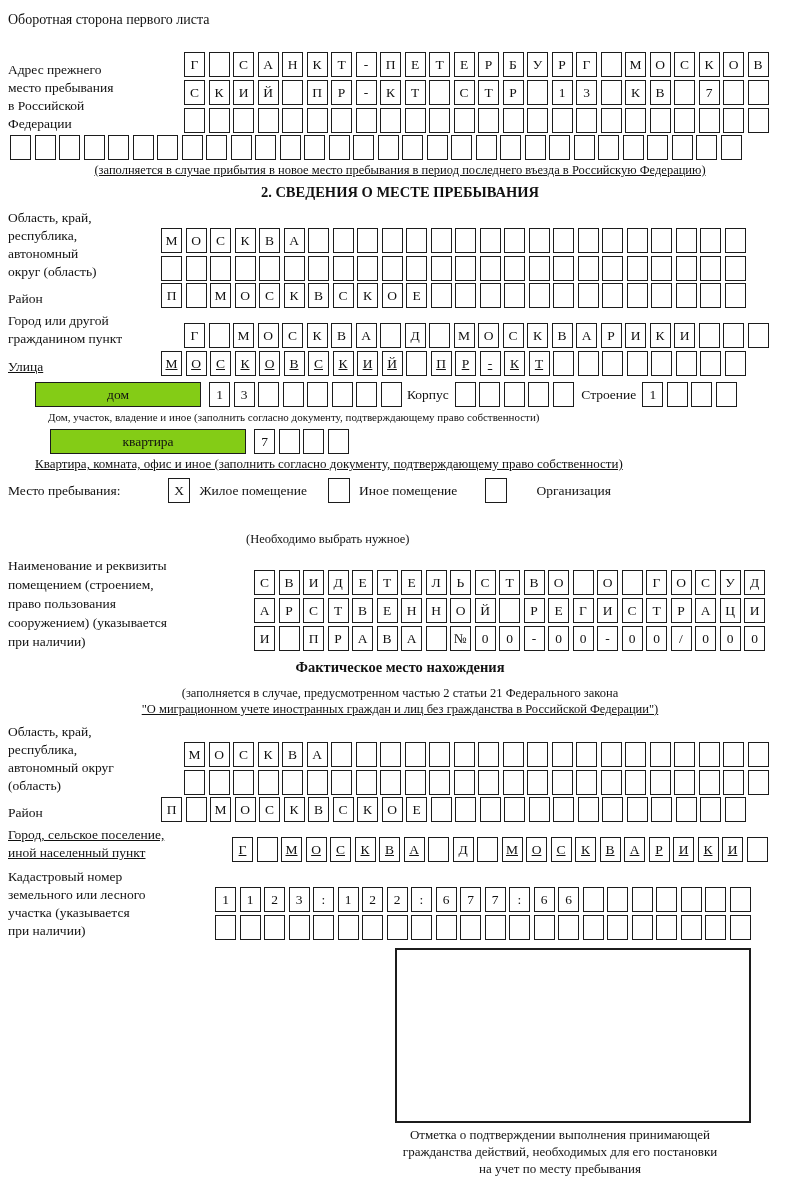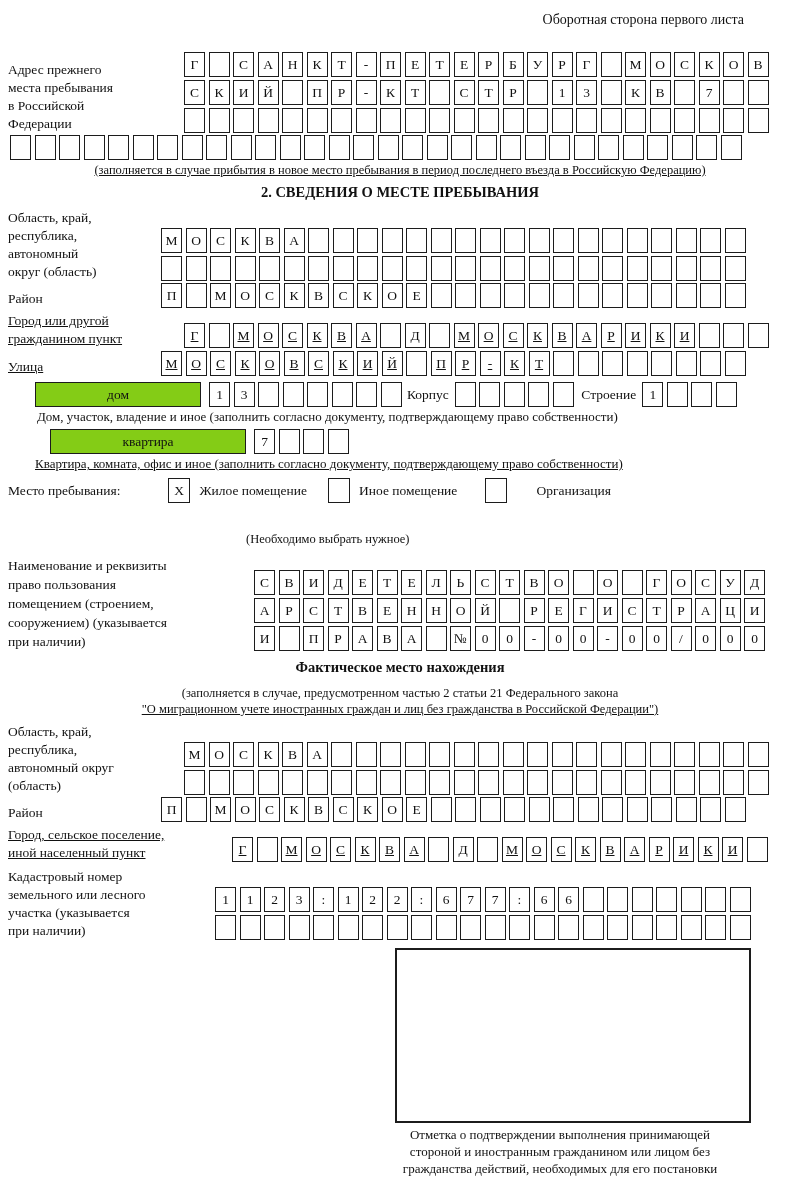--- a/index.html
+++ b/index.html
@@ -1,21 +1,21 @@
 <!DOCTYPE html>
 <html><head>
 <meta charset="utf-8">
 <style>
   html,body{margin:0;padding:0;background:#ffffff;}
   body{
     width:800px;height:1180px;overflow:hidden;
     font-family:"Liberation Serif", serif;color:#111;
     box-sizing:border-box;padding:12px 8px 0 8px;
   }
-  .page-label{ text-align:right; font-size:14px; padding-right:48px; margin-bottom:24px;}
+  .page-label{ font-size:14px; padding-right:48px; margin-bottom:24px;}
   .group{display:flex;align-items:flex-end;}
   .g-label{font-size:13.5px;line-height:18px;flex-shrink:0;}
   .g-rows{display:flex;flex-direction:column;gap:3px;}
   .cellrow{display:flex;}
   .cell{
     width:21px;height:25px;box-sizing:border-box;
     border:1.6px solid #1c1c1c;margin-right:3.5px;
     display:flex;align-items:center;justify-content:center;
     font-size:13.5px;background:#fff;flex-shrink:0;
   }
@@ -40,21 +40,21 @@
   .lline{display:block;}
 </style>
 </head>
 <body>
 
 <div class="page-label">Оборотная сторона первого листа</div>
 
 <div class="group mb2">
   <div class="g-label" style="width:176px;">
       <span class="lline">Адрес прежнего</span>
-      <span class="lline">места пребывания</span>
+      <span class="lline">место пребывания</span>
       <span class="lline">в Российской</span>
       <span class="lline">Федерации</span>
     </div>
   <div class="g-rows">
     <div class="cellrow">
         <div class="cell">Г</div>
         <div class="cell"></div>
         <div class="cell">С</div>
         <div class="cell">А</div>
         <div class="cell">Н</div>
@@ -254,21 +254,21 @@
       <div class="cell"></div>
       <div class="cell"></div>
       <div class="cell"></div>
       <div class="cell"></div>
       <div class="cell"></div>
       <div class="cell"></div>
       <div class="cell"></div>
     </div>
 </div>
 
-<div class="group" style="margin-bottom:3px;text-decoration:underline;">
+<div class="group" style="margin-bottom:3px;">
   <div class="g-label" style="width:176px;">
       <span class="lline">Город или другой</span>
       <span class="lline">гражданином пункт</span>
     </div>
   <div class="cellrow">
       <div class="cell">Г</div>
       <div class="cell"></div>
       <div class="cell">М</div>
       <div class="cell">О</div>
       <div class="cell">С</div>
@@ -345,21 +345,21 @@
       <div class="cell"></div>
     </div>
   <div class="inline-label" style="padding:0 6px 0 4px;">Строение</div>
   <div class="cellrow">
       <div class="cell">1</div>
       <div class="cell"></div>
       <div class="cell"></div>
       <div class="cell"></div>
     </div>
 </div>
-<div class="note mb4" style="text-align:left;margin-left:29px;font-size:13px;">Дом, участок, владение и иное (заполнить согласно документу, подтверждающему право собственности)</div>
+<div class="note mb4" style="text-align:left;margin-left:40px;font-size:11px;">Дом, участок, владение и иное (заполнить согласно документу, подтверждающему право собственности)</div>
 
 <div class="rowflex mb2" style="margin-left:42px;">
   <div class="widebox" style="width:196px;">квартира</div>
   <div class="cellrow" style="margin-left:8px;">
       <div class="cell">7</div>
       <div class="cell"></div>
       <div class="cell"></div>
       <div class="cell"></div>
     </div>
 </div>
@@ -372,22 +372,22 @@
   <div class="cell" style="width:22px;"></div>
   <div class="inline-label" style="padding-left:6px;width:126px;">Иное помещение</div>
   <div class="cell" style="width:22px;"></div>
   <div class="inline-label" style="padding-left:26px;">Организация</div>
 </div>
 <div class="note" style="text-align:left;padding-left:238px;margin-bottom:9px;margin-top:28px;">(Необходимо выбрать нужное)</div>
 
 <div class="group mb8">
   <div class="g-label" style="width:246px;line-height:19px;">
       <span class="lline">Наименование и реквизиты</span>
+      <span class="lline">помещением (строением,</span>
       <span class="lline">право пользования</span>
-      <span class="lline">помещением (строением,</span>
       <span class="lline">сооружением) (указывается</span>
       <span class="lline">при наличии)</span>
     </div>
   <div class="g-rows">
     <div class="cellrow">
         <div class="cell">С</div>
         <div class="cell">В</div>
         <div class="cell">И</div>
         <div class="cell">Д</div>
         <div class="cell">Е</div>
@@ -640,16 +640,15 @@
         <div class="cell"></div>
         <div class="cell"></div>
         <div class="cell"></div>
       </div>
   </div>
 </div>
 
 <div class="stamp-box"></div>
 <div class="stamp-caption">
     <span class="lline">Отметка о подтверждении выполнения принимающей</span>
-    <span class="lline">стороной и иностранным гражданином или лицом без</span>
     <span class="lline">гражданства действий, необходимых для его постановки</span>
     <span class="lline">на учет по месту пребывания</span>
   </div>
 
 </body></html>

